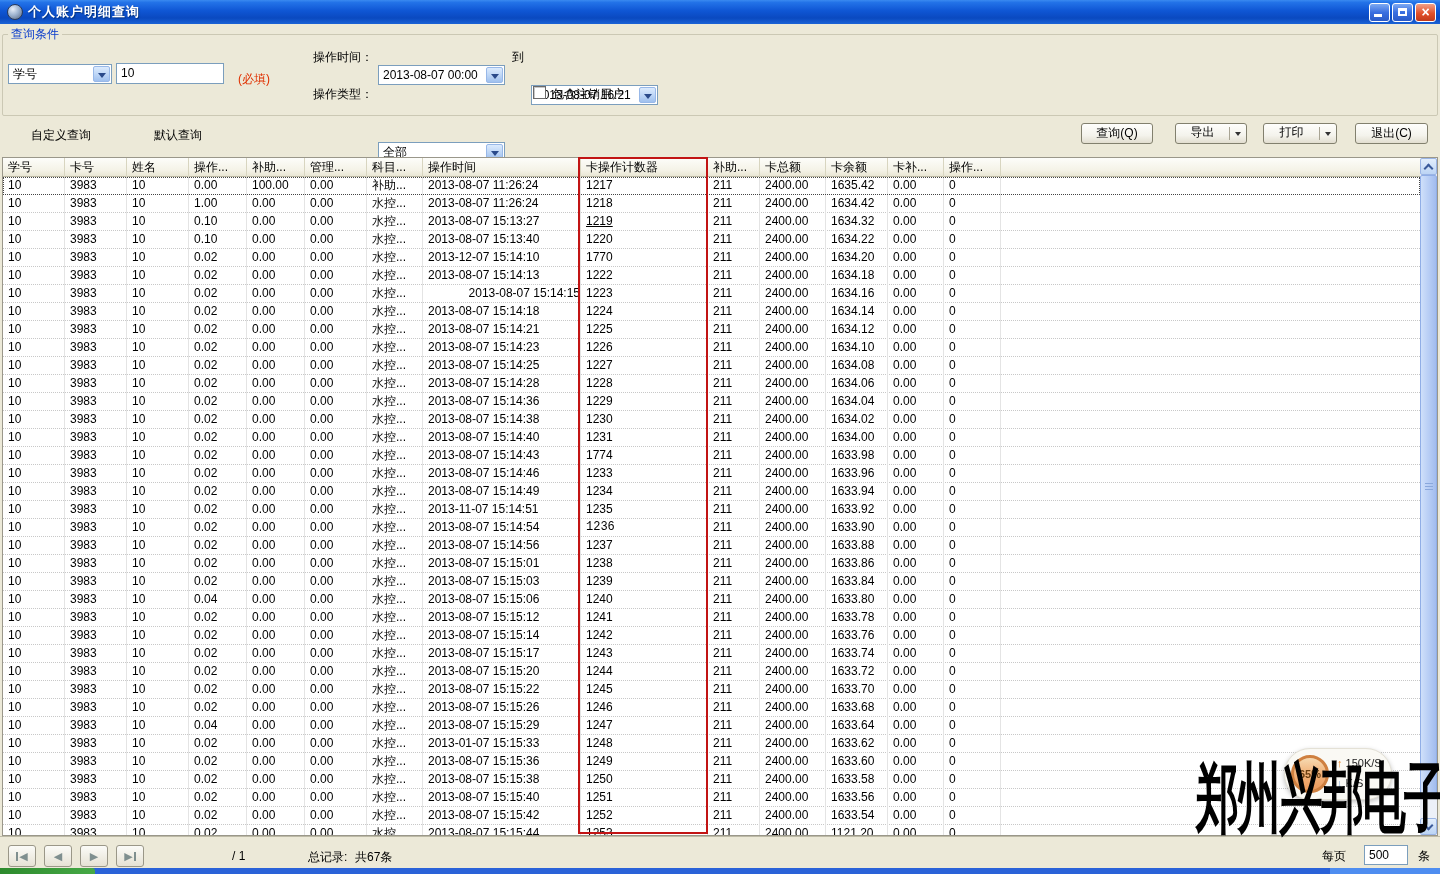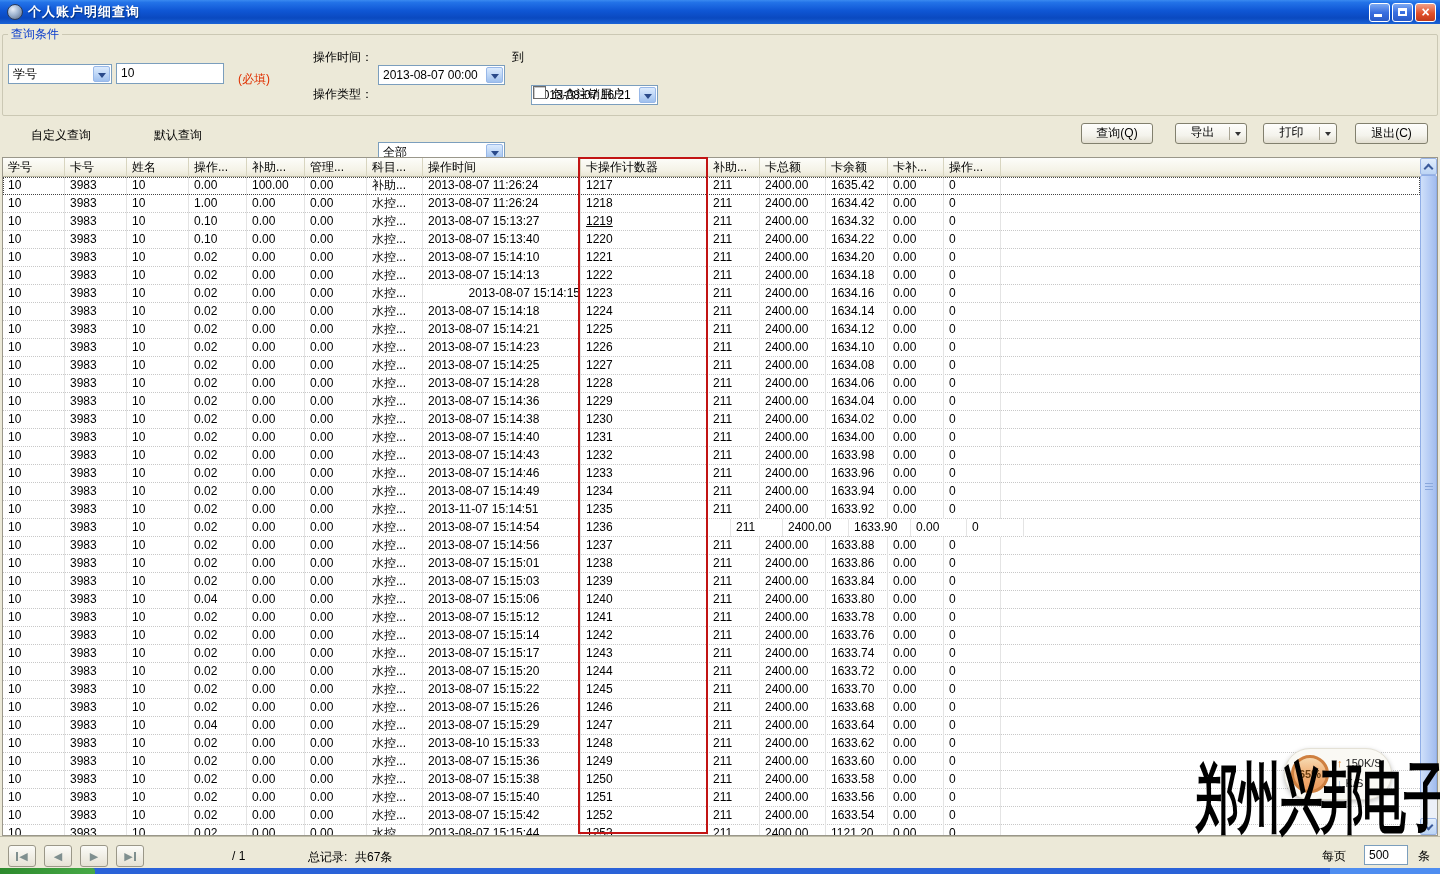--- a/index.html
+++ b/index.html
@@ -252,22 +252,22 @@
         <div class="td" style="width: 57px;">0</div>
       </div>
       <div class="trow">
         <div class="td" style="width: 62px;">10</div>
         <div class="td" style="width: 62px;">3983</div>
         <div class="td" style="width: 62px;">10</div>
         <div class="td" style="width: 58px;">0.02</div>
         <div class="td" style="width: 58px;">0.00</div>
         <div class="td" style="width: 62px;">0.00</div>
         <div class="td" style="width: 56px;">水控...</div>
-        <div class="td" style="width: 158px;">2013-08-07 15:14:10</div>
-        <div class="td" style="width: 127px;">1221</div>
+        <div class="td" style="width: 158px;">2013-12-07 15:14:10</div>
+        <div class="td" style="width: 127px;">1770</div>
         <div class="td" style="width: 52px;">211</div>
         <div class="td" style="width: 66px;">2400.00</div>
         <div class="td" style="width: 62px;">1634.20</div>
         <div class="td" style="width: 56px;">0.00</div>
         <div class="td" style="width: 57px;">0</div>
       </div>
       <div class="trow">
         <div class="td" style="width: 62px;">10</div>
         <div class="td" style="width: 62px;">3983</div>
         <div class="td" style="width: 62px;">10</div>
@@ -429,21 +429,21 @@
       </div>
       <div class="trow">
         <div class="td" style="width: 62px;">10</div>
         <div class="td" style="width: 62px;">3983</div>
         <div class="td" style="width: 62px;">10</div>
         <div class="td" style="width: 58px;">0.02</div>
         <div class="td" style="width: 58px;">0.00</div>
         <div class="td" style="width: 62px;">0.00</div>
         <div class="td" style="width: 56px;">水控...</div>
         <div class="td" style="width: 158px;">2013-08-07 15:14:43</div>
-        <div class="td" style="width: 127px;">1232</div>
+        <div class="td" style="width: 127px;">1774</div>
         <div class="td" style="width: 52px;">211</div>
         <div class="td" style="width: 66px;">2400.00</div>
         <div class="td" style="width: 62px;">1633.98</div>
         <div class="td" style="width: 56px;">0.00</div>
         <div class="td" style="width: 57px;">0</div>
       </div>
       <div class="trow">
         <div class="td" style="width: 62px;">10</div>
         <div class="td" style="width: 62px;">3983</div>
         <div class="td" style="width: 62px;">10</div>
@@ -493,21 +493,21 @@
       </div>
       <div class="trow">
         <div class="td" style="width: 62px;">10</div>
         <div class="td" style="width: 62px;">3983</div>
         <div class="td" style="width: 62px;">10</div>
         <div class="td" style="width: 58px;">0.02</div>
         <div class="td" style="width: 58px;">0.00</div>
         <div class="td" style="width: 62px;">0.00</div>
         <div class="td" style="width: 56px;">水控...</div>
         <div class="td" style="width: 158px;">2013-08-07 15:14:54</div>
-        <div class="td" style="width: 150px;">1236</div>
+        <div class="td" style="width: 127px; font-family: Liberation Mono, monospace;">1236</div>
         <div class="td" style="width: 52px;">211</div>
         <div class="td" style="width: 66px;">2400.00</div>
         <div class="td" style="width: 62px;">1633.90</div>
         <div class="td" style="width: 56px;">0.00</div>
         <div class="td" style="width: 57px;">0</div>
       </div>
       <div class="trow">
         <div class="td" style="width: 62px;">10</div>
         <div class="td" style="width: 62px;">3983</div>
         <div class="td" style="width: 62px;">10</div>
@@ -684,21 +684,21 @@
         <div class="td" style="width: 57px;">0</div>
       </div>
       <div class="trow">
         <div class="td" style="width: 62px;">10</div>
         <div class="td" style="width: 62px;">3983</div>
         <div class="td" style="width: 62px;">10</div>
         <div class="td" style="width: 58px;">0.02</div>
         <div class="td" style="width: 58px;">0.00</div>
         <div class="td" style="width: 62px;">0.00</div>
         <div class="td" style="width: 56px;">水控...</div>
-        <div class="td" style="width: 158px;">2013-08-10 15:15:33</div>
+        <div class="td" style="width: 158px;">2013-01-07 15:15:33</div>
         <div class="td" style="width: 127px;">1248</div>
         <div class="td" style="width: 52px;">211</div>
         <div class="td" style="width: 66px;">2400.00</div>
         <div class="td" style="width: 62px;">1633.62</div>
         <div class="td" style="width: 56px;">0.00</div>
         <div class="td" style="width: 57px;">0</div>
       </div>
       <div class="trow">
         <div class="td" style="width: 62px;">10</div>
         <div class="td" style="width: 62px;">3983</div>

